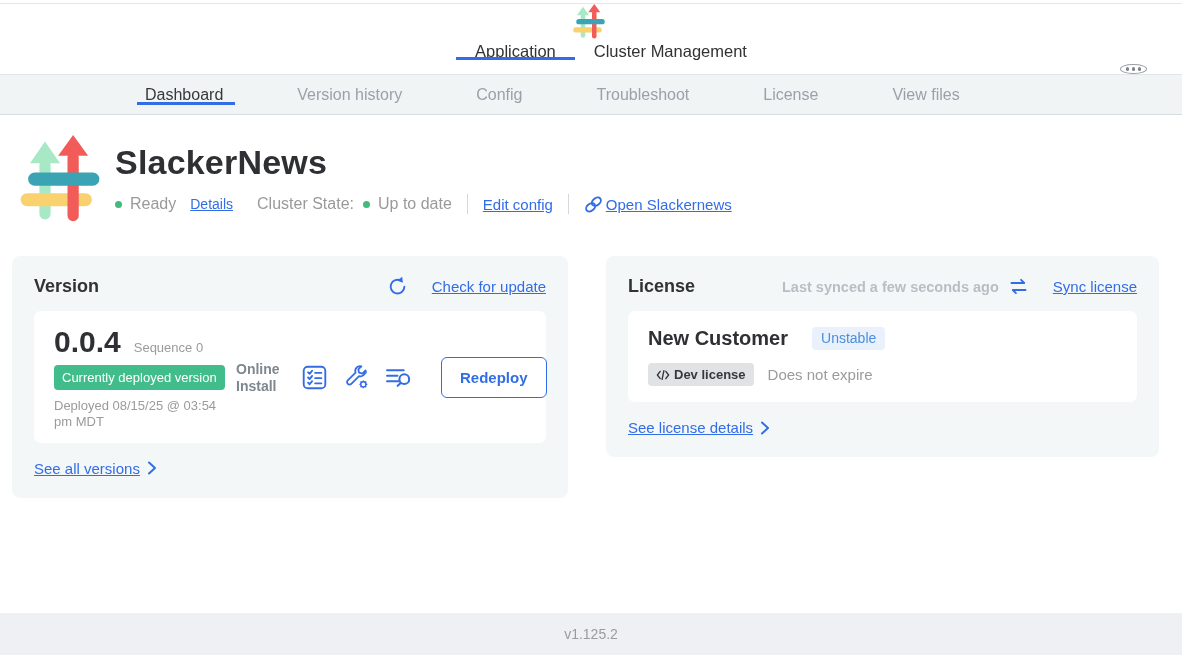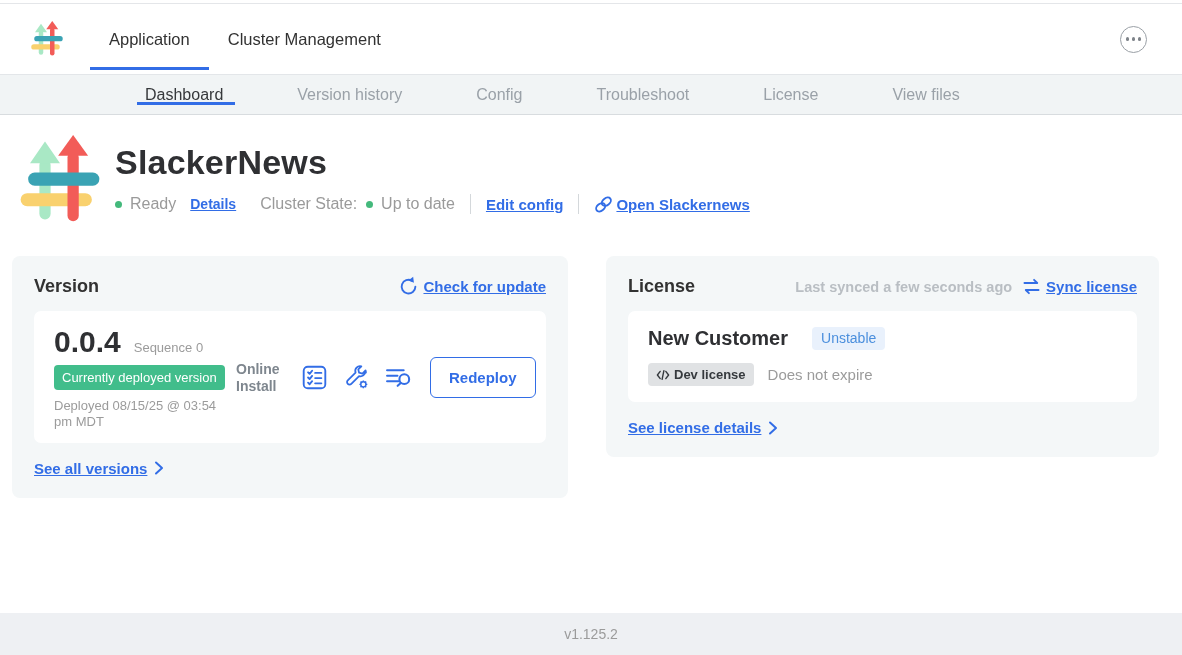--- a/index.html
+++ b/index.html
@@ -4,21 +4,21 @@
 <style>
   * { box-sizing: border-box; margin: 0; padding: 0; }
   html, body { background: #fff; }
   body { font-family: "Liberation Sans", sans-serif; }
   .page { width: 1182px; height: 655px; background: #fff; display: flex; flex-direction: column; overflow: hidden; position: relative; }
 
   
   .top-strip { height: 4px; background: #fff; border-bottom: 1px solid #e4e6e9; }
 
   
-  .appbar { height: 70px; display: flex; align-items: center; padding: 0 35px 0 30px; background: #fff; }
+  .appbar { height: 70px; display: flex; align-items: center; padding: 0 35px 0 30px; background: #fff; flex-direction: column; }
   .logo-sm { width: 34px; height: 36px; flex: 0 0 auto; }
   .appbar-tabs { display: flex; gap: 38px; margin-left: 45px; height: 100%; align-items: center; }
   .appbar-tab { position: relative; height: 100%; display: flex; align-items: center; font-size: 16.5px; color: #323232; cursor: pointer; }
   .appbar-tab.active::after { content: ""; position: absolute; left: -19px; right: -19px; bottom: 4px; height: 3px; background: #326de6; }
   .menu-btn { margin-left: auto; width: 27px; height: 27px; border: 1.5px solid #9aa0a6; border-radius: 50%; display: flex; align-items: center; justify-content: center; gap: 2.5px; cursor: pointer; }
   .menu-btn i { width: 3.5px; height: 3.5px; border-radius: 50%; background: #7e8389; }
 
   
   .subnav { height: 41px; background: #f1f4f5; border-top: 1px solid #e3e6e9; border-bottom: 1px solid #d8dcdf; display: flex; align-items: center; padding-left: 145px; gap: 74px; }
   .subnav-tab { position: relative; display: flex; align-items: center; font-size: 16px; color: #9aa1a8; cursor: pointer; white-space: nowrap; }
@@ -26,49 +26,49 @@
   .subnav-tab.active::after { content: ""; position: absolute; left: -8px; right: -12px; bottom: -1px; height: 3px; background: #326de6; }
 
   
   .app-head { display: flex; margin: 20px 0 0 17px; gap: 12px; }
   .logo-lg { width: 86px; height: 90px; flex: 0 0 auto; }
   .app-head-text { padding-top: 8px; }
   .page-title { font-size: 34px; font-weight: bold; color: #2f3033; letter-spacing: 0.2px; }
   .status-row { display: flex; align-items: center; margin-top: 12px; font-size: 16px; color: #9a9a9a; }
   .dot { width: 7px; height: 7px; border-radius: 50%; background: #44b97c; flex: 0 0 auto; }
   .status-row .lbl { margin-left: 8px; }
-  a.blue-link { color: #326de6; font-weight: bold; text-decoration: underline; cursor: pointer; }
+  a.blue-link { color: #326de6; font-weight: normal; text-decoration: underline; cursor: pointer; }
   .details-link { font-size: 14px; margin-left: 14px; }
   .cluster-lbl { margin-left: 24px; margin-right: 9px; }
   .uptodate { margin-left: 8px; }
   .vdiv { width: 1px; height: 20px; background: #d4d8db; margin: 0 15px; }
   .open-link { display: inline-flex; align-items: center; gap: 3px; font-size: 15px; }
   .edit-config { font-size: 15px; }
 
   
   .cards { display: flex; gap: 38px; margin: 31px 12px 0 12px; align-items: flex-start; }
   .card { background: #f4f7f8; border-radius: 8px; padding: 20px 22px 20px 22px; }
   .card h2 { font-size: 18px; color: #323232; font-weight: bold; }
   .card-head { display: flex; align-items: center; justify-content: space-between; }
   .card-head .right-group { display: flex; align-items: center; gap: 9px; }
-  .icon-link { display: inline-flex; align-items: center; gap: 4px; font-size: 15px; }
+  .icon-link { display: inline-flex; align-items: center; gap: 24px; font-size: 15px; }
   .inner { background: #fff; border-radius: 7px; margin-top: 14px; }
 
   
   .version-card { width: 556px; }
   .version-inner { padding: 14px 20px 12px 20px; display: flex; justify-content: space-between; align-items: center; }
   .ver-row { display: flex; align-items: baseline; }
   .ver-num { font-size: 30px; font-weight: bold; color: #2f3033; }
   .seq { font-size: 13px; color: #9b9b9b; margin-left: 13px; }
   .badge-green { display: inline-block; margin-top: 6px; background: #41bd8b; color: #fff; font-size: 13px; padding: 5px 8px; border-radius: 4px; }
   .deployed { margin-top: 8px; font-size: 13px; color: #9b9b9b; width: 182px; line-height: 1.25; }
   .ver-actions { display: flex; align-items: center; gap: 15px; padding-right: 2px; }
   .install-type { width: 50px; font-size: 14px; font-weight: bold; color: #7e868e; line-height: 1.22; }
   .icon-btn { display: inline-flex; cursor: pointer; }
-  .redeploy-btn { background: #fff; border: 1px solid #326de6; color: #326de6; font-weight: bold; font-size: 15px; font-family: inherit; padding: 11px 18px; border-radius: 6px; cursor: pointer; margin-left: 2px; }
+  .redeploy-btn { background: #fff; border: 1px solid #326de6; color: #326de6; font-weight: bold; font-size: 15px; font-family: inherit; padding: 11px 18px; border-radius: 6px; cursor: pointer; margin-left: 13px; }
   .see-link { display: inline-flex; align-items: center; gap: 7px; margin-top: 17px; font-size: 15px; }
 
   
   .license-card { width: 553px; }
   .lic-synced { font-size: 14.5px; color: #b9bec3; font-weight: bold; }
   .license-inner { padding: 16px 20px; }
   .cust-row { display: flex; align-items: center; gap: 24px; }
   .cust-name { font-size: 20px; font-weight: bold; color: #2f3033; }
   .badge-channel { background: #e9f1fc; color: #4b8fdd; font-size: 14px; padding: 3px 9px 4px; border-radius: 4px; }
   .lic-row2 { display: flex; align-items: center; margin-top: 13px; }

